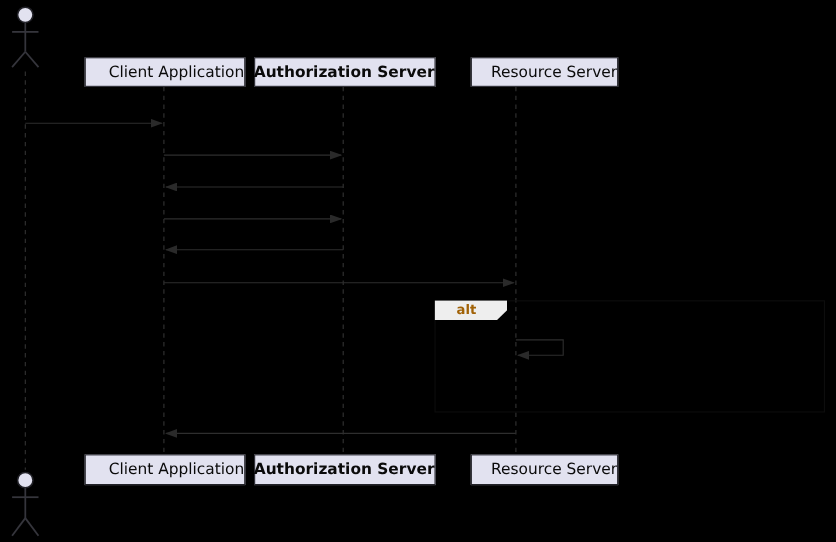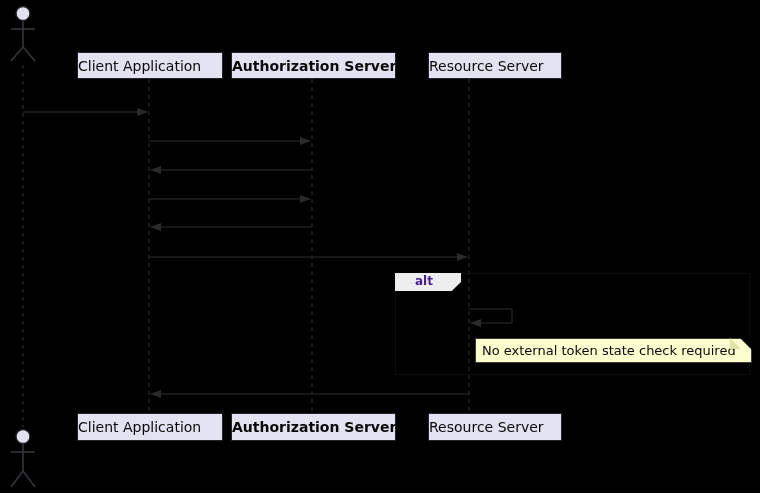--- a/index.html
+++ b/index.html
@@ -24,39 +24,39 @@
   }
   .participant-box {
     position: absolute;
     height: 25px;
     background: #E2E2F0;
     border: 1px solid #222228;
     color: #0a0a0a;
     font-size: 14px;
     display: flex;
     align-items: center;
-    justify-content: flex-start;
+    justify-content: flex-end;
     white-space: nowrap;
     box-sizing: content-box;
   }
   .row-top .participant-box { top: 52px; }
   .row-bottom .participant-box { top: 413px; height: 26px; }
   .pbox-1 { left: 77px;  width: 144px; }
   .pbox-2 { left: 231px; width: 163px; font-weight: bold; }
   .pbox-3 { left: 428px; width: 132px; }
 
   .alt-label {
     position: absolute;
     left: 395px;
     top: 273px;
     width: 66px;
     height: 18px;
     background: #EEEEEE;
     clip-path: polygon(0 0, 100% 0, 100% 50%, 86% 100%, 0 100%);
-    color: #4c1d95;
+    color: #a16207;
     font-size: 12px;
     font-weight: bold;
     line-height: 17px;
     text-align: center;
     padding-right: 8px;
     box-sizing: border-box;
   }
 
   .note {
     position: absolute;
@@ -146,25 +146,20 @@
     </div>
     <div class="participant-box pbox-3">
       <span>Resource Server</span>
     </div>
   </div>
 
   <div class="alt-label">
     <span>alt</span>
   </div>
 
-  <div class="note">
-    <span>No external token state check required</span>
-    <div class="note-fold-flap"></div>
-    <div class="note-fold-cut"></div>
-  </div>
 
   <div class="row-bottom">
     <div class="participant-box pbox-1">
       <span>Client Application</span>
     </div>
     <div class="participant-box pbox-2">
       <span>Authorization Server</span>
     </div>
     <div class="participant-box pbox-3">
       <span>Resource Server</span>

